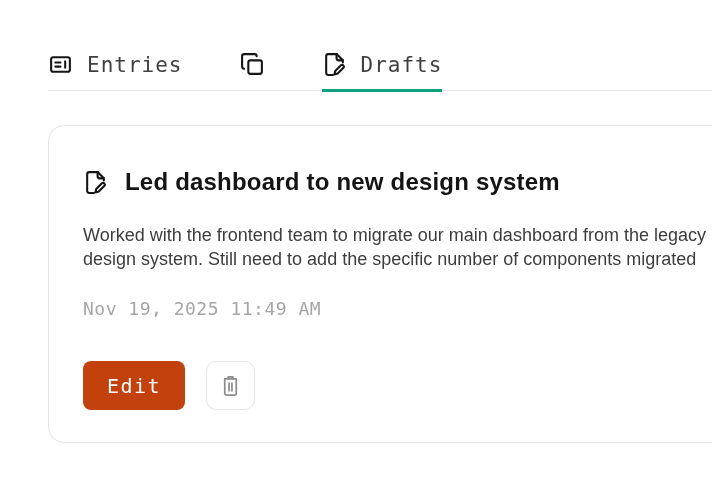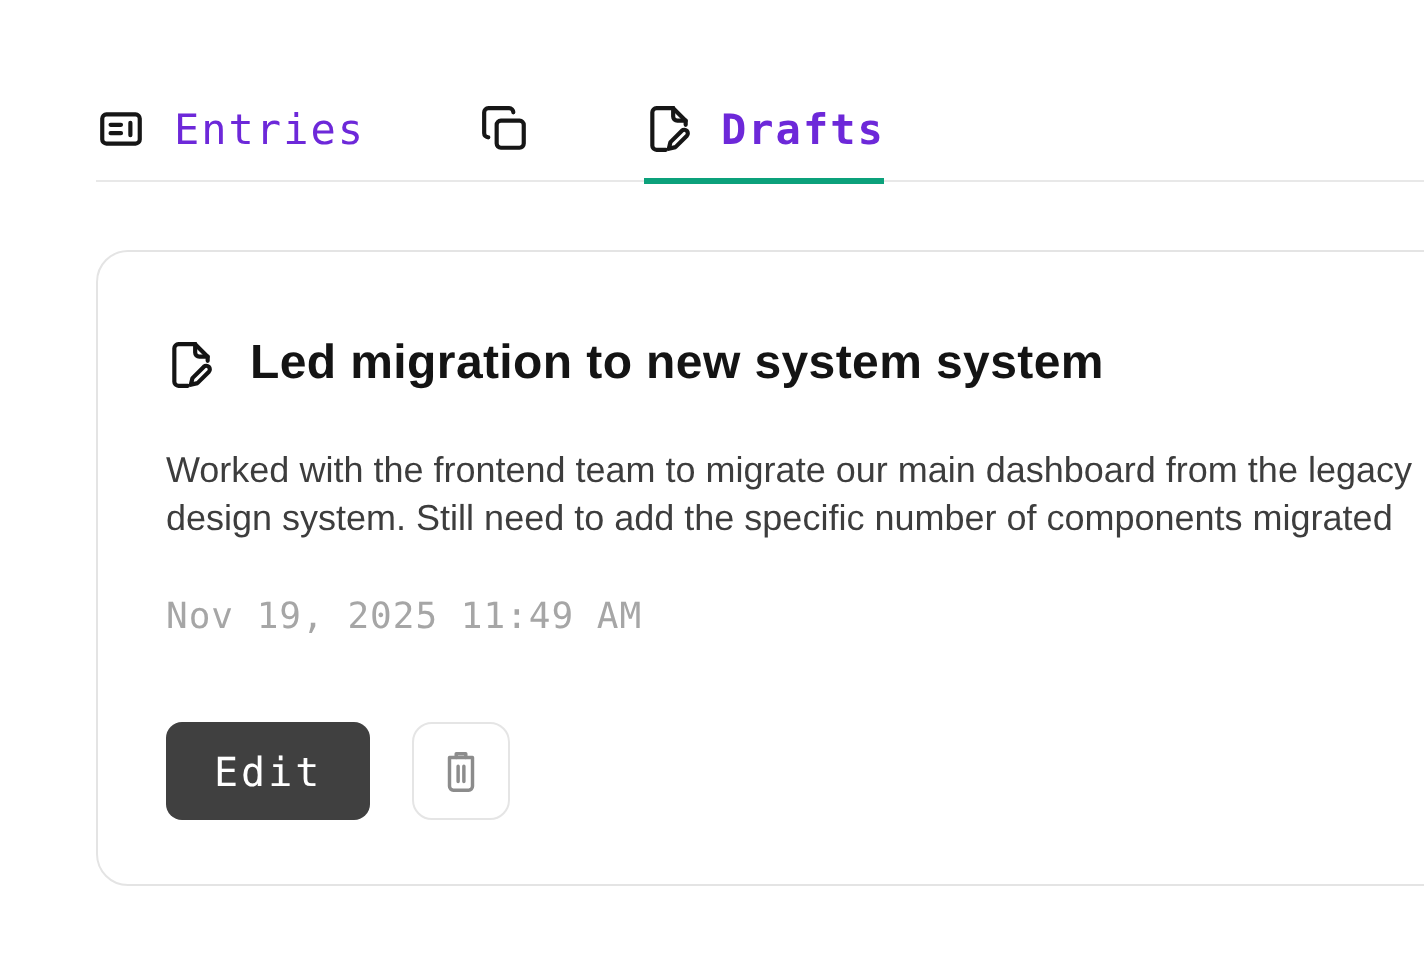--- a/index.html
+++ b/index.html
@@ -5,35 +5,35 @@
   * { margin:0; padding:0; box-sizing:border-box; }
   html,body { width:712px; height:490px; overflow:hidden; background:#ffffff;
               font-family:"Liberation Sans", sans-serif; }
   .page { padding:52px 0 0 48px; width:920px; }
 
   
   .tabs { display:flex; gap:57px; border-bottom:1px solid #e8e8e8; width:860px; }
   .tab { display:flex; align-items:center; gap:14px; padding-bottom:12px;
          border-bottom:3px solid transparent; margin-bottom:-2px;
          font-family:"DejaVu Sans Mono", monospace; font-size:21px; letter-spacing:1px;
-         color:#6d28d9; cursor:pointer; }
+         color:#404040; cursor:pointer; }
   .tab .ticon { display:flex; align-items:center; }
-  .tab.active { font-weight:bold; border-bottom-color:#0ca17b; }
+  .tab.active { font-weight:normal; border-bottom-color:#0ca17b; }
 
   
   .card { margin-top:34px; width:830px; border:1px solid #e4e4e4; border-radius:16px;
           background:#ffffff; padding:42px 36px 32px 34px; }
   .card-title-row { display:flex; align-items:center; gap:17px; }
   .card-title { font-size:24px; font-weight:600; color:#141414; letter-spacing:0.2px; }
   .desc { margin-top:27px; font-size:18px; line-height:24px; color:#3d3d3d;
           white-space:nowrap; }
   .timestamp { margin-top:27px; font-family:"DejaVu Sans Mono", monospace;
                font-size:18px; color:#a6a6a6; letter-spacing:0.5px; }
   .actions { margin-top:42px; display:flex; align-items:center; gap:21px; }
-  .edit-btn { min-width:91px; height:49px; padding:0 24px; background:#404040;
+  .edit-btn { min-width:91px; height:49px; padding:0 24px; background:#c2410c;
               color:#ffffff; border:none; border-radius:8px; cursor:pointer;
               font-family:"DejaVu Sans Mono", monospace; font-size:20px; letter-spacing:1.5px; }
   .trash-btn { width:49px; height:49px; background:#ffffff; border:1px solid #e5e5e5;
                border-radius:10px; cursor:pointer; display:flex; align-items:center;
                justify-content:center; }
   svg { display:block; }
 </style>
 </head>
 <body>
 
@@ -78,21 +78,21 @@
 
     <div class="card-title-row">
       <span>
         <svg width="25" height="25" viewBox="0 0 24 24" fill="none" stroke="#141414" stroke-width="2" stroke-linecap="round" stroke-linejoin="round">
           <path d="M14 2H6a2 2 0 0 0-2 2v16a2 2 0 0 0 2 2h4.5"></path>
           <path d="M14 2v4a2 2 0 0 0 2 2h4"></path>
           <path d="M14 2l6 6v2"></path>
           <path d="M18.2 12.8a1.7 1.7 0 0 1 2.4 2.4l-5.5 5.5-3.2.8.8-3.2z"></path>
         </svg>
       </span>
-      <span class="card-title">Led migration to new system system</span>
+      <span class="card-title">Led dashboard to new design system</span>
     </div>
 
     <div class="desc">
       <div>Worked with the frontend team to migrate our main dashboard from the legacy</div>
       <div>design system. Still need to add the specific number of components migrated</div>
     </div>
 
     <div class="timestamp">Nov 19, 2025 11:49 AM</div>
 
     <div class="actions">

